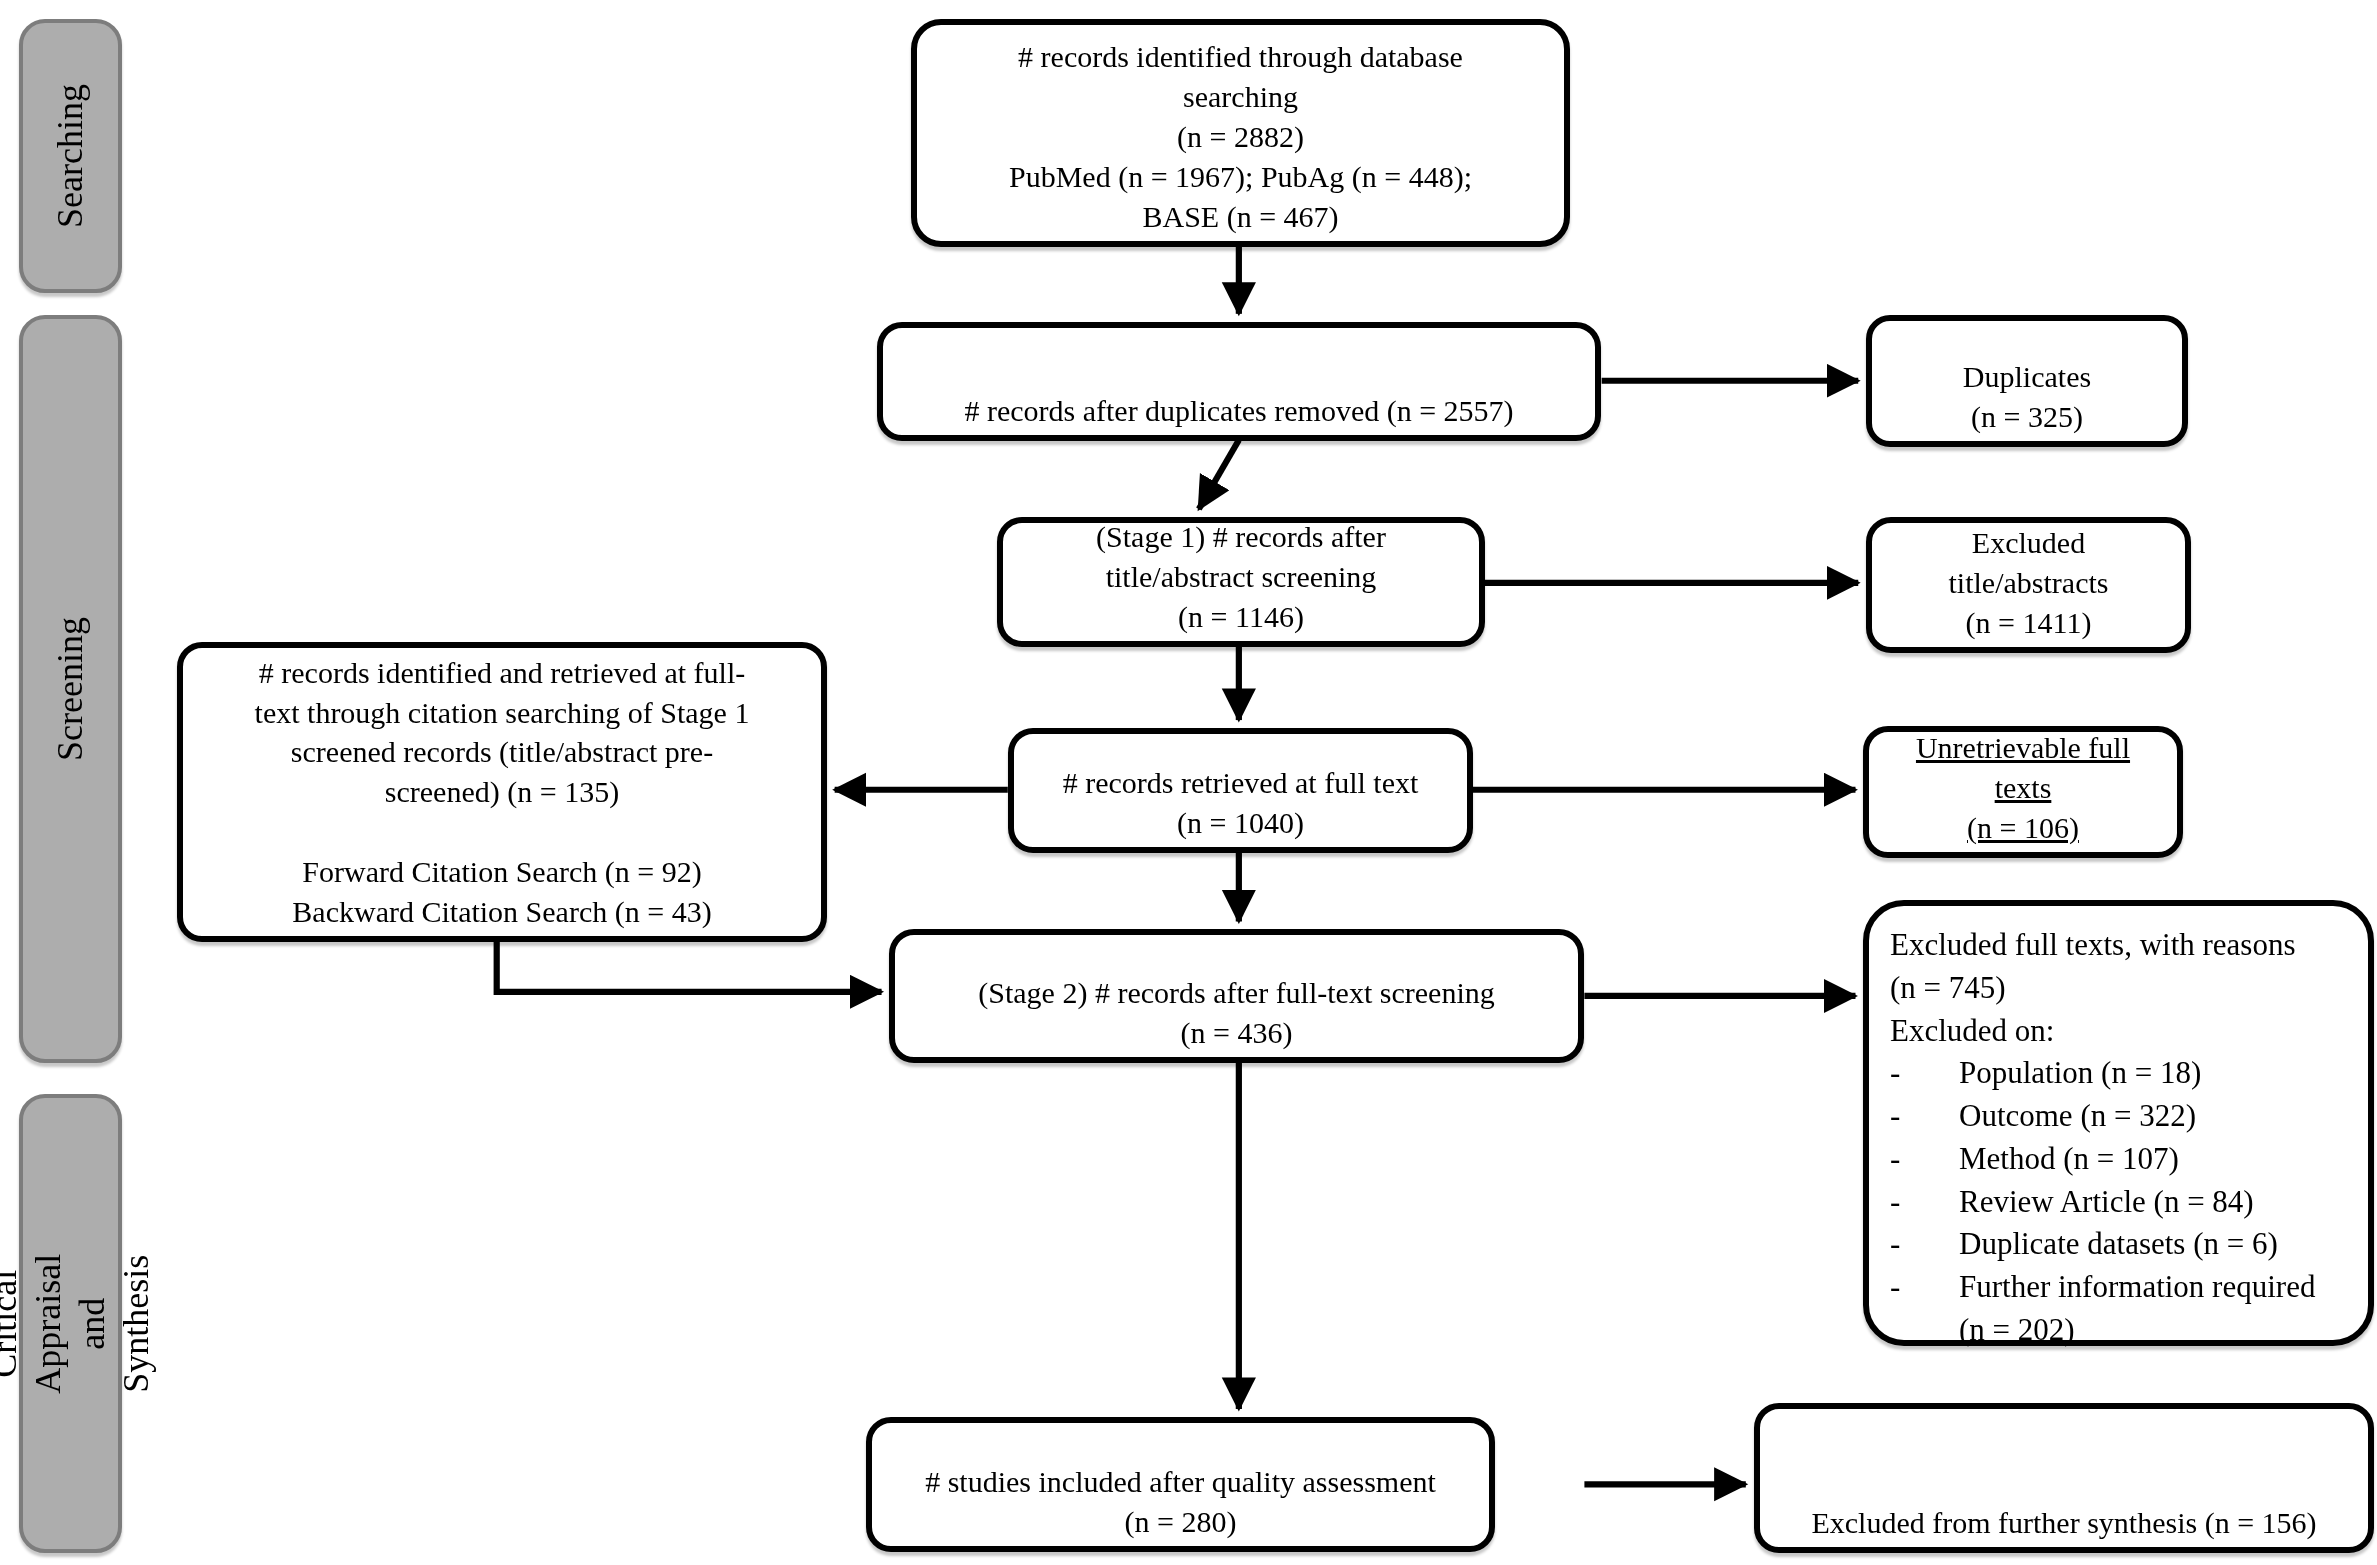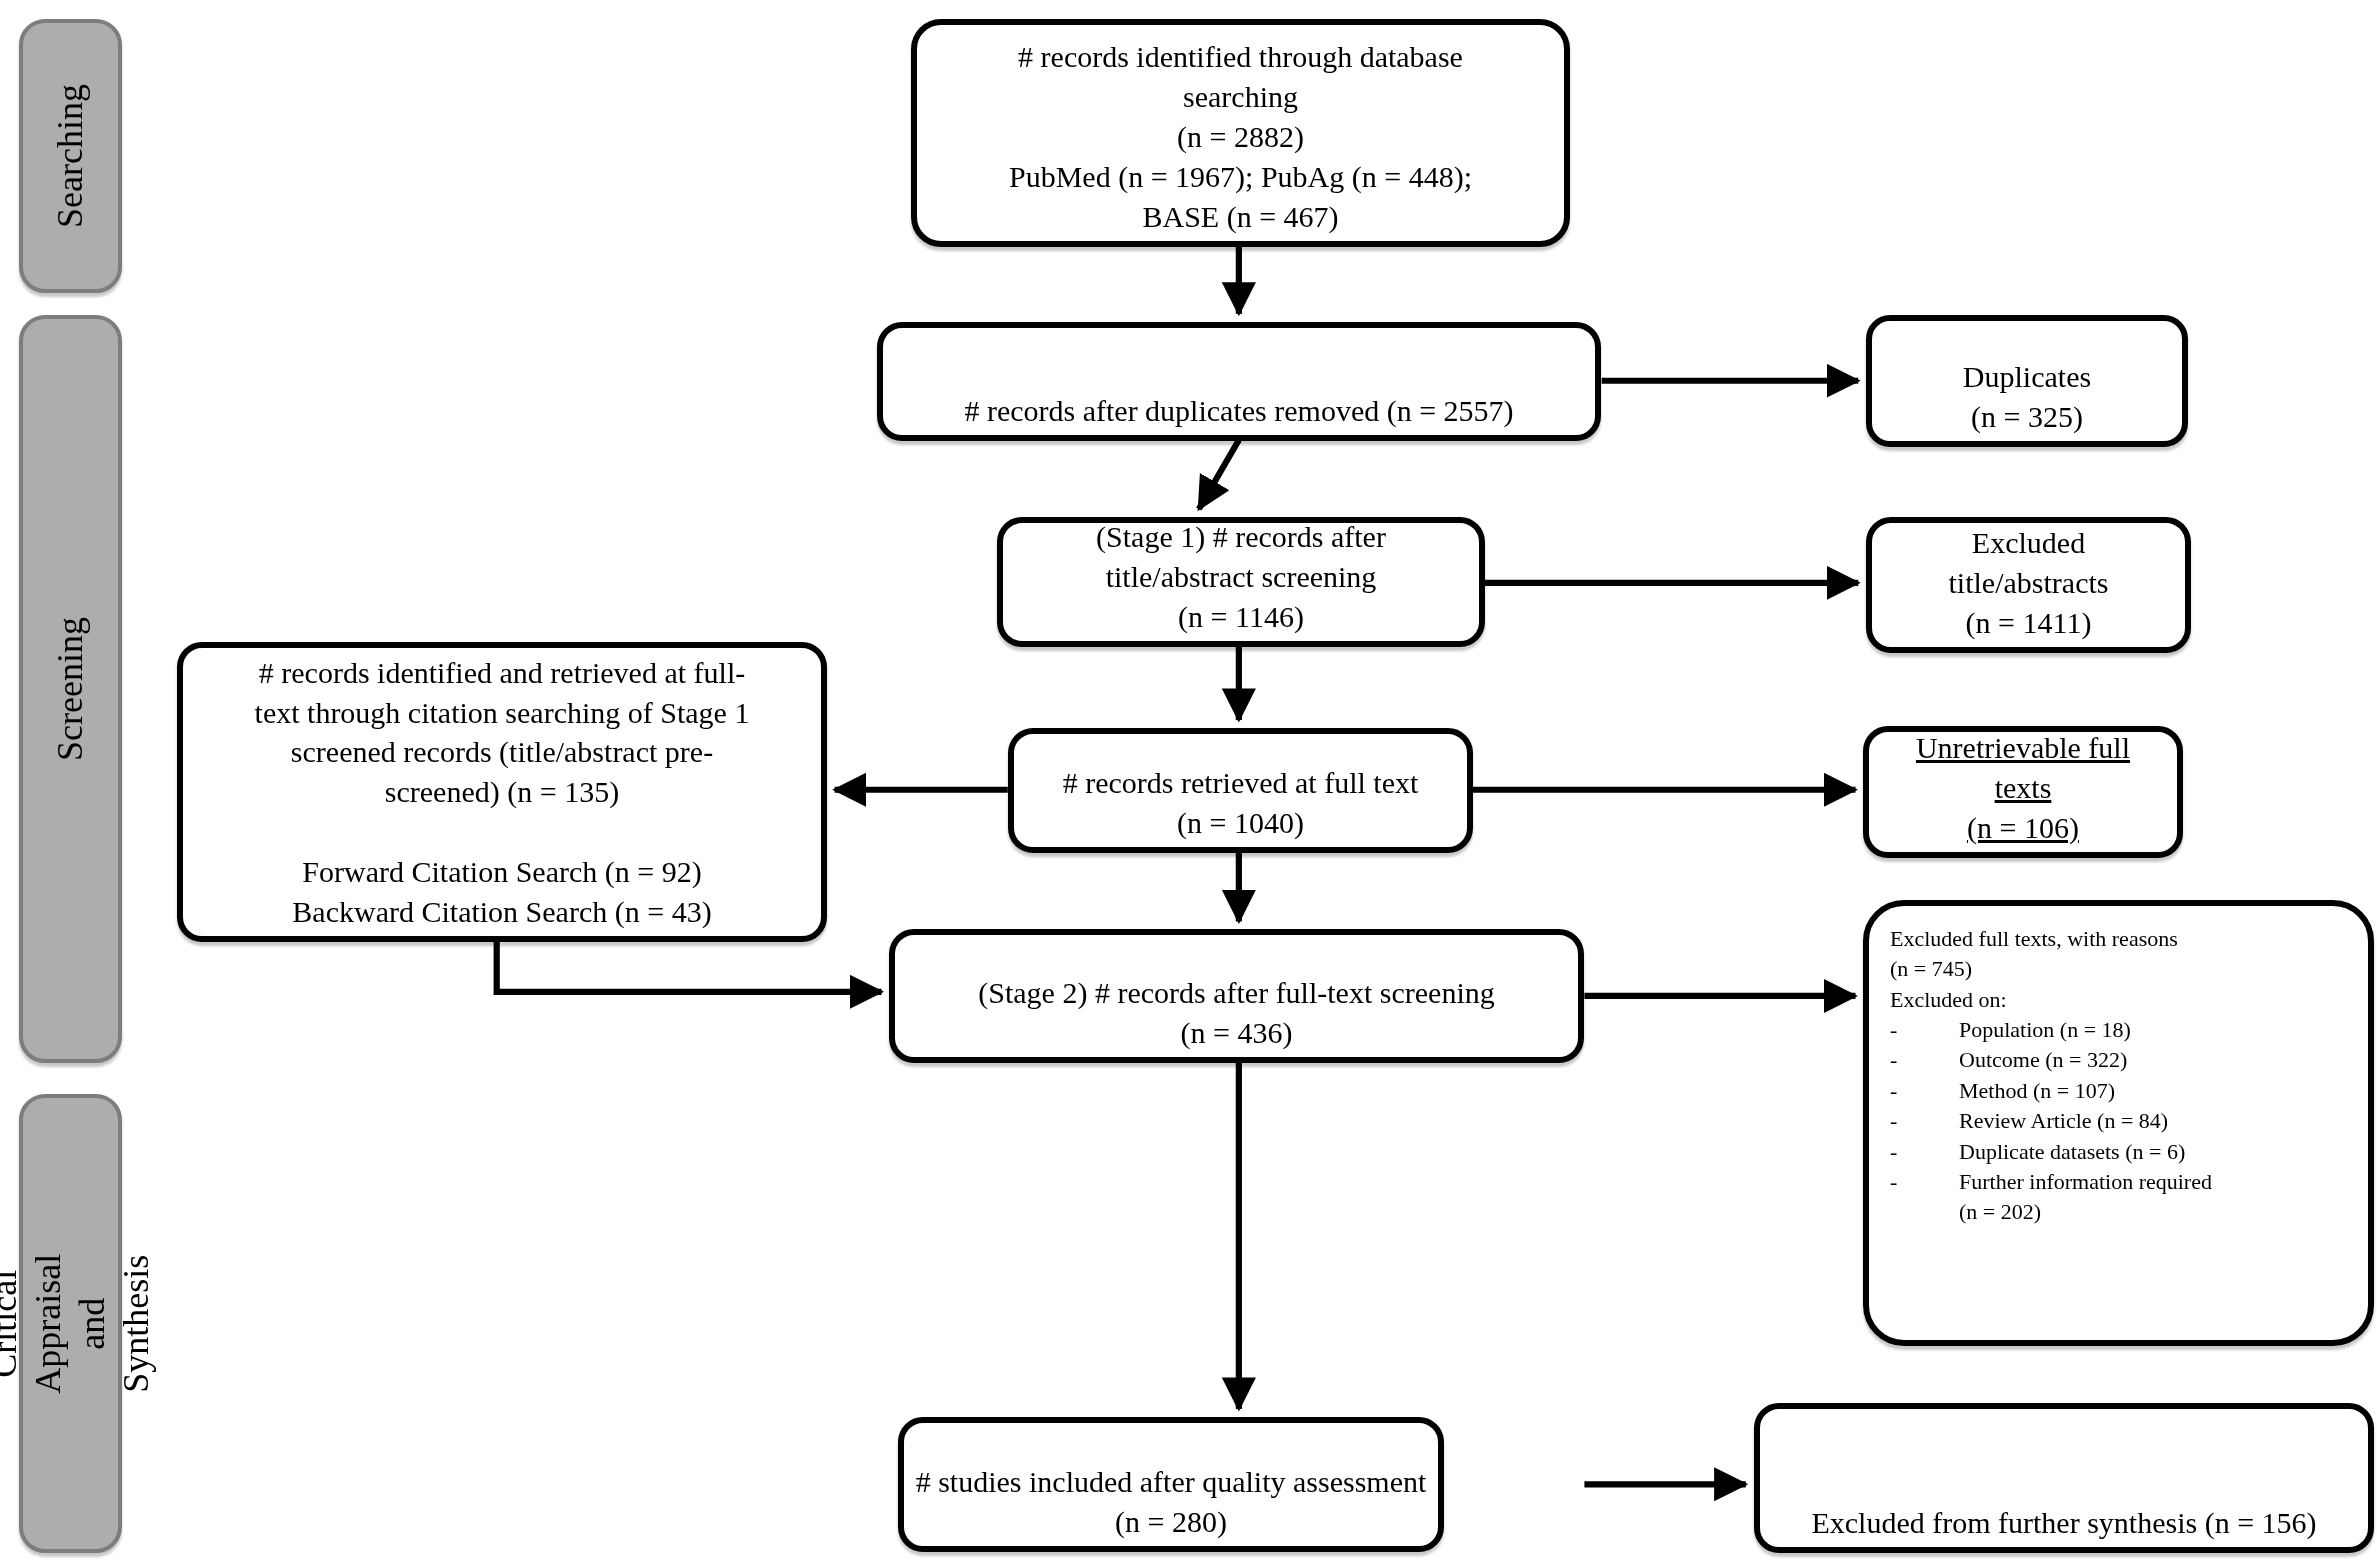--- a/index.html
+++ b/index.html
@@ -49,21 +49,21 @@
     transform-origin: center center;
     white-space: pre-line;
     text-align: center;
     font-size: 36px;
     line-height: 1.22;
   }
   .reasons {
     display: block;
     text-align: left;
     white-space: normal;
-    font-size: 22px;
+    font-size: 31px;
     line-height: 1.38;
     padding: 18px 16.6px 11px 21px;
     border-radius: 41px;
   }
   .reasons .rheader { white-space: pre-line; }
   .reasons .ritem { display: flex; align-items: flex-start; }
   .reasons .dash { flex: 0 0 69px; }
   .reasons .rtext { flex: 1 1 auto; white-space: pre-line; }
 </style>
 </head>
@@ -183,21 +183,21 @@
       <span class="dash">-</span>
       <span class="rtext">Duplicate datasets (n = 6)</span>
     </div>
     <div class="ritem">
       <span class="dash">-</span>
       <span class="rtext">Further information required
 (n = 202)</span>
     </div>
   </div>
 
-  <div class="box" style="left:898px; top:1417px; width:546px; height:135px;">
+  <div class="box" style="left:866px; top:1417px; width:629px; height:135px;">
     <span># studies included after quality assessment
 (n = 280)</span>
   </div>
 
   <div class="box" style="left:1754px; top:1403px; width:620px; height:150px;">
     <span>Excluded from further synthesis (n = 156)</span>
   </div>
 
 </div>
 

